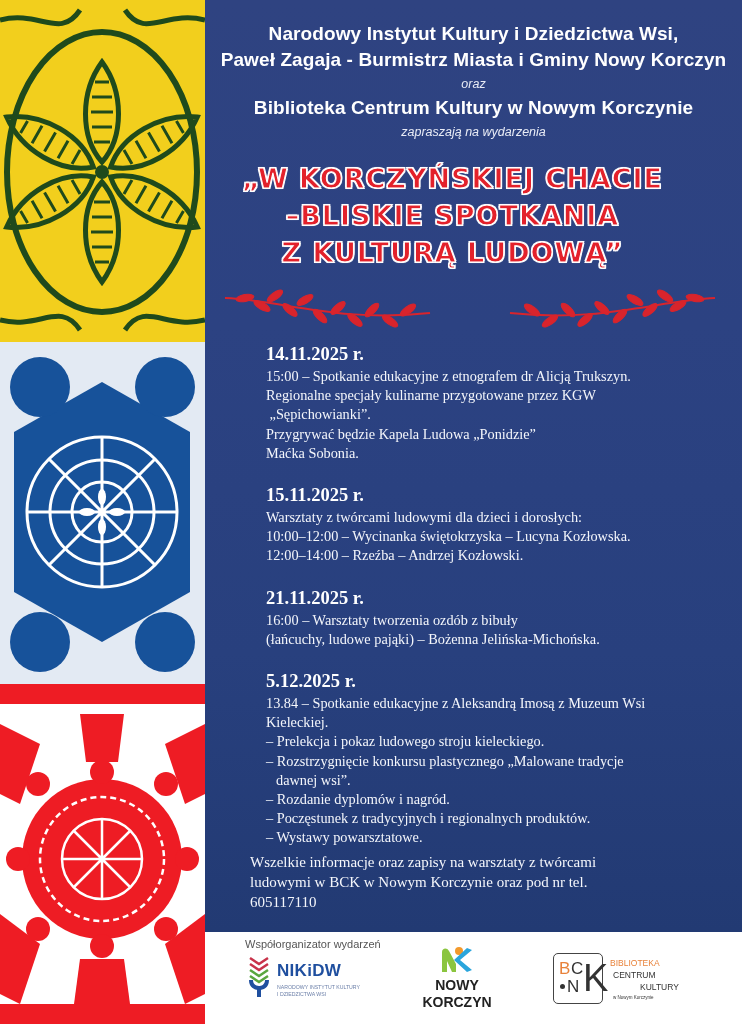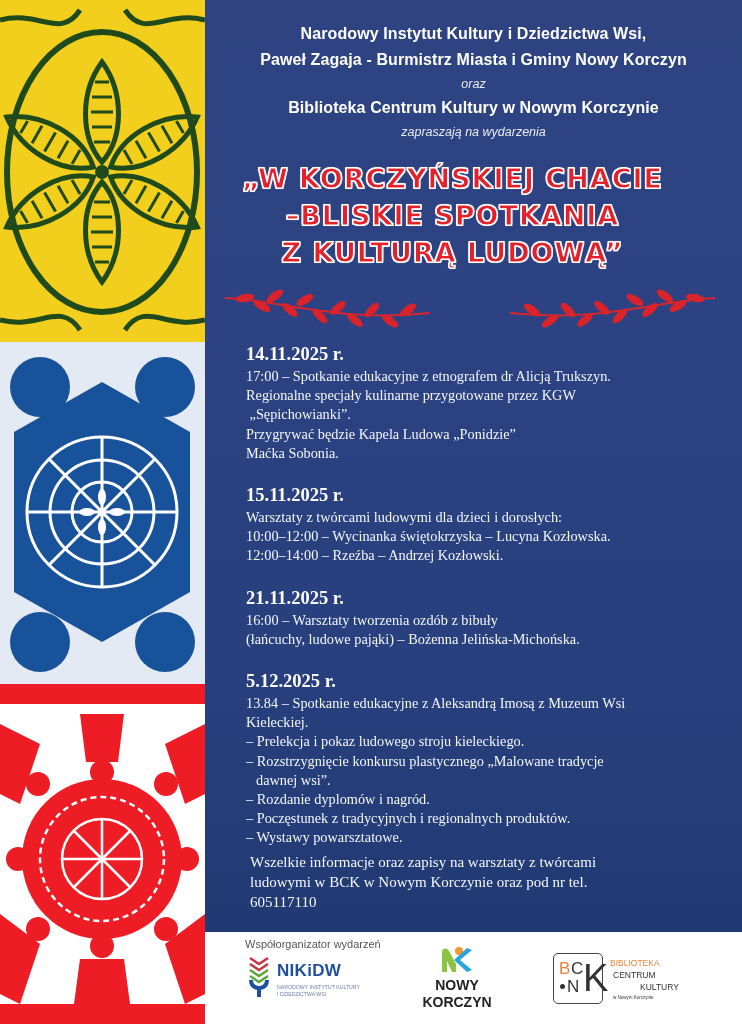--- a/index.html
+++ b/index.html
@@ -15,39 +15,39 @@
   .panel-red { top: 684px; height: 340px; background: #ffffff; }
 
   
   .main {
     position: absolute; left: 205px; top: 0; width: 537px; height: 932px;
     background: linear-gradient(180deg, #2f4381 0%, #2c4282 35%, #28407e 70%, #223a73 100%);
     color: #ffffff;
   }
   .org-block { position: absolute; top: 24px; left: 0; width: 537px; text-align: center; }
   .org-line {
-    font-family: "Liberation Sans", sans-serif; font-weight: bold; font-size: 16px;
+    font-family: "Liberation Sans", sans-serif; font-weight: bold; font-size: 19px;
     line-height: 20px; letter-spacing: 0.1px; margin-bottom: 6px;
   }
   .org-small {
     font-family: "Liberation Sans", sans-serif; font-style: italic; font-size: 12.5px;
     line-height: 16px; margin-bottom: 6px; color: #e9ecf6;
   }
   .title-block { position: absolute; top: 160px; left: 0; width: 495px; text-align: center; }
   .title-line {
     font-family: "DejaVu Sans", sans-serif; font-weight: bold; font-size: 27px;
     line-height: 37px; color: #e3212b; letter-spacing: 1px; text-transform: uppercase;
     -webkit-text-stroke: 1px #ffffff;
     text-shadow: 0 0 2px #ffffff, 1px 1px 0 #ffffff, -1px -1px 0 #ffffff, 1px -1px 0 #ffffff, -1px 1px 0 #ffffff;
   }
   .garland { position: absolute; top: 288px; height: 40px; }
   .garland-left { left: 15px; width: 215px; }
   .garland-right { left: 300px; width: 215px; }
 
-  .events { position: absolute; top: 343px; left: 41px; width: 470px; }
+  .events { position: absolute; top: 343px; left: 61px; width: 470px; }
   .event { margin-bottom: 21px; }
   .event-date {
     font-family: "Liberation Serif", serif; font-weight: bold; font-size: 18.5px;
     line-height: 22px; margin-bottom: 2px;
   }
   .event-line {
     font-family: "Liberation Serif", serif; font-size: 14.3px; line-height: 19.2px;
     color: #f4f6fb; white-space: nowrap;
   }
   .event-line.indent { padding-left: 10px; }
@@ -226,21 +226,21 @@
       <ellipse cx="135" cy="32" rx="9" ry="3.5" transform="rotate(40 135 32)"></ellipse>
       <ellipse cx="152" cy="22" rx="9" ry="3.5" transform="rotate(-45 152 22)"></ellipse>
       <ellipse cx="170" cy="33" rx="9" ry="3.5" transform="rotate(35 170 33)"></ellipse>
       <ellipse cx="188" cy="22" rx="9" ry="3.5" transform="rotate(-35 188 22)"></ellipse>
     </g>
   </svg>
 
   <div class="events">
     <div class="event">
       <div class="event-date">14.11.2025 r.</div>
-      <div class="event-line">17:00 – Spotkanie edukacyjne z etnografem dr Alicją Trukszyn.</div>
+      <div class="event-line">15:00 – Spotkanie edukacyjne z etnografem dr Alicją Trukszyn.</div>
       <div class="event-line">Regionalne specjały kulinarne przygotowane przez KGW</div>
       <div class="event-line" style="white-space:pre"> „Sępichowianki”.</div>
       <div class="event-line">Przygrywać będzie Kapela Ludowa „Ponidzie”</div>
       <div class="event-line">Maćka Sobonia.</div>
     </div>
     <div class="event">
       <div class="event-date">15.11.2025 r.</div>
       <div class="event-line">Warsztaty z twórcami ludowymi dla dzieci i dorosłych:</div>
       <div class="event-line">10:00–12:00 – Wycinanka świętokrzyska – Lucyna Kozłowska.</div>
       <div class="event-line">12:00–14:00 – Rzeźba – Andrzej Kozłowski.</div>

